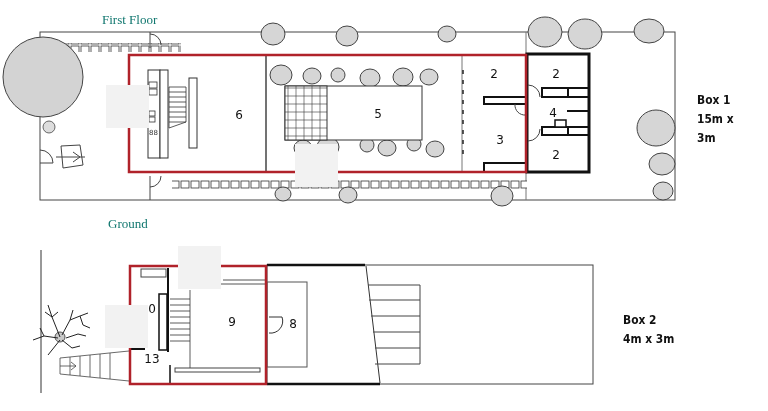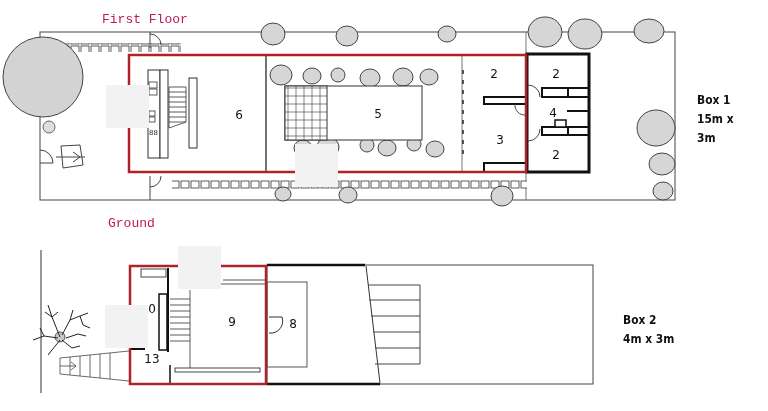--- a/index.html
+++ b/index.html
@@ -1,18 +1,18 @@
 <!DOCTYPE html>
 <html><head>
 <meta charset="utf-8">
 <style>
   html,body{margin:0;padding:0;background:#ffffff;}
   body{width:768px;height:411px;position:relative;overflow:hidden;font-family:"Liberation Sans",sans-serif;}
   svg{position:absolute;left:0;top:0;}
-  .floor-label{position:absolute;font-family:Liberation Mono, monospace;font-size:13px;color:#be185d;}
+  .floor-label{position:absolute;font-family:Liberation Serif, serif;font-size:13px;color:#0f766e;}
   .box-label{position:absolute;font-family:"DejaVu Sans",sans-serif;font-weight:bold;font-size:13px;line-height:19px;color:#111;transform:scaleX(0.82);transform-origin:left top;}
   .room-num{position:absolute;font-family:"DejaVu Sans",sans-serif;font-size:12px;color:#111;transform:translate(-50%,-50%);}
   .mask{position:absolute;background:#f2f2f2;}
 </style>
 </head>
 <body>
 
 <svg width="768" height="411" viewBox="0 0 768 411">
   <defs>
     <pattern id="brick" x="0" y="0" width="10" height="9" patternUnits="userSpaceOnUse">

